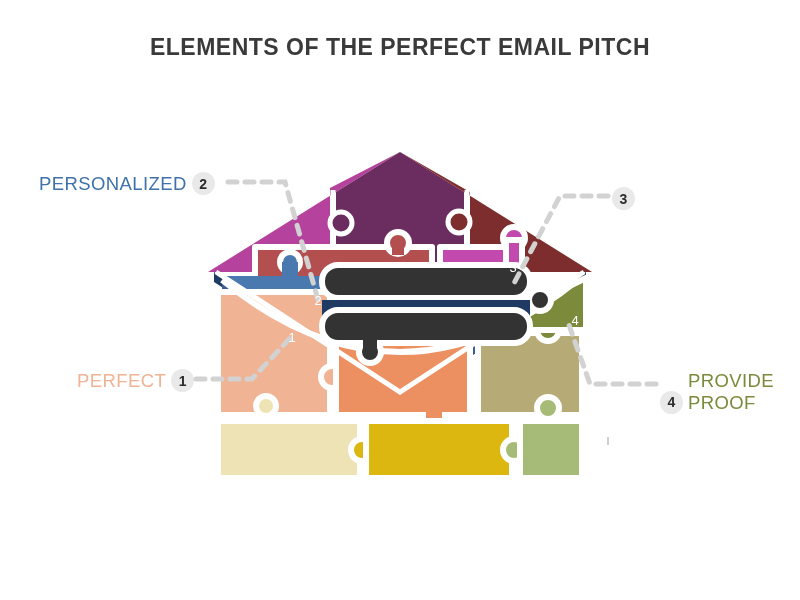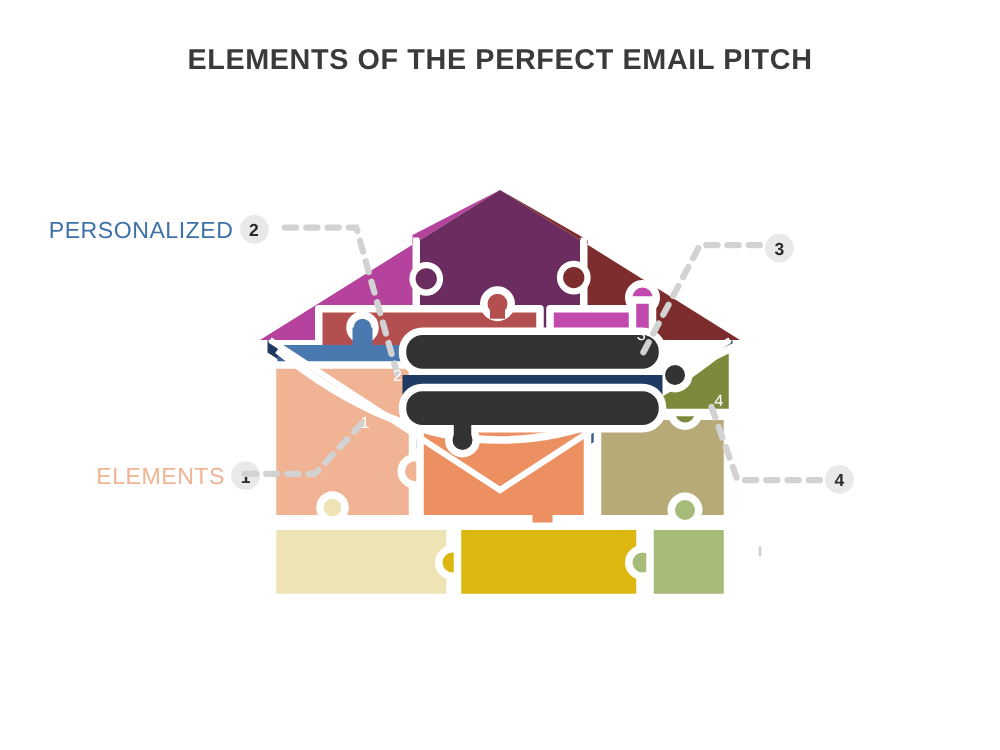--- a/index.html
+++ b/index.html
@@ -81,30 +81,31 @@
 <body>
 
 <div id="infographic-title">ELEMENTS OF THE PERFECT EMAIL PITCH</div>
 
 <div class="callout" id="callout-personalized">
   <span class="callout-text" style="color:#3f72a8">PERSONALIZED</span>
   <span class="badge">2</span>
 </div>
 
 <div class="callout" id="callout-concise">
-  <span class="callout-text" style="color:#f0b393">ELEMENTS</span>
+  <span class="callout-text" style="color:#f0b393">PERFECT</span>
   <span class="badge">1</span>
 </div>
 
 <div class="callout" id="callout-well-researched">
   <span class="badge">3</span>
 </div>
 
 <div class="callout" id="callout-provide-proof">
   <span class="badge">4</span>
+  <span class="callout-text" style="color:#7b8b3b">PROVIDE<br>PROOF</span>
 </div>
 
 <div id="graphic-stage">
 <svg width="800" height="600" viewBox="0 0 800 600" xmlns="http://www.w3.org/2000/svg">
 
   <defs>
     <clipPath id="clip-envelope-card">
       <path d="M216 478 L216 270 L400 157 L584 270 L584 478 Z"></path>
     </clipPath>
     <clipPath id="clip-flap">

